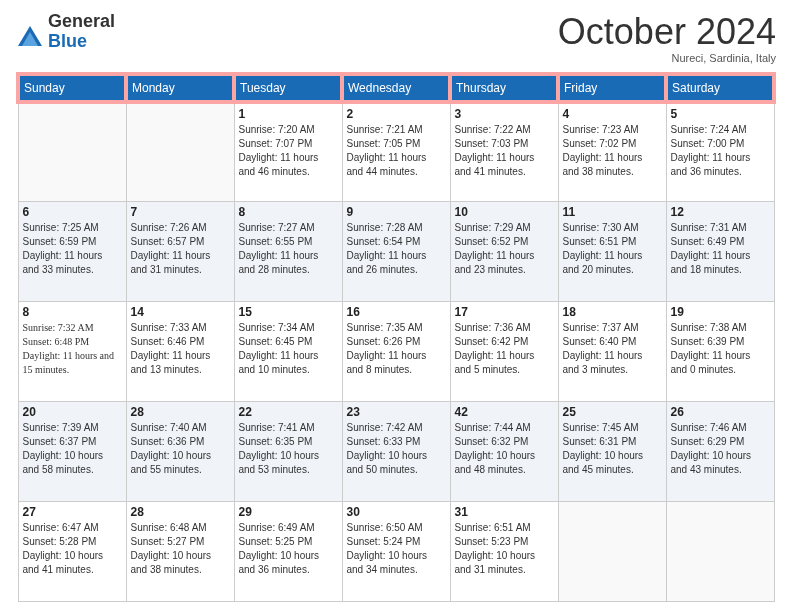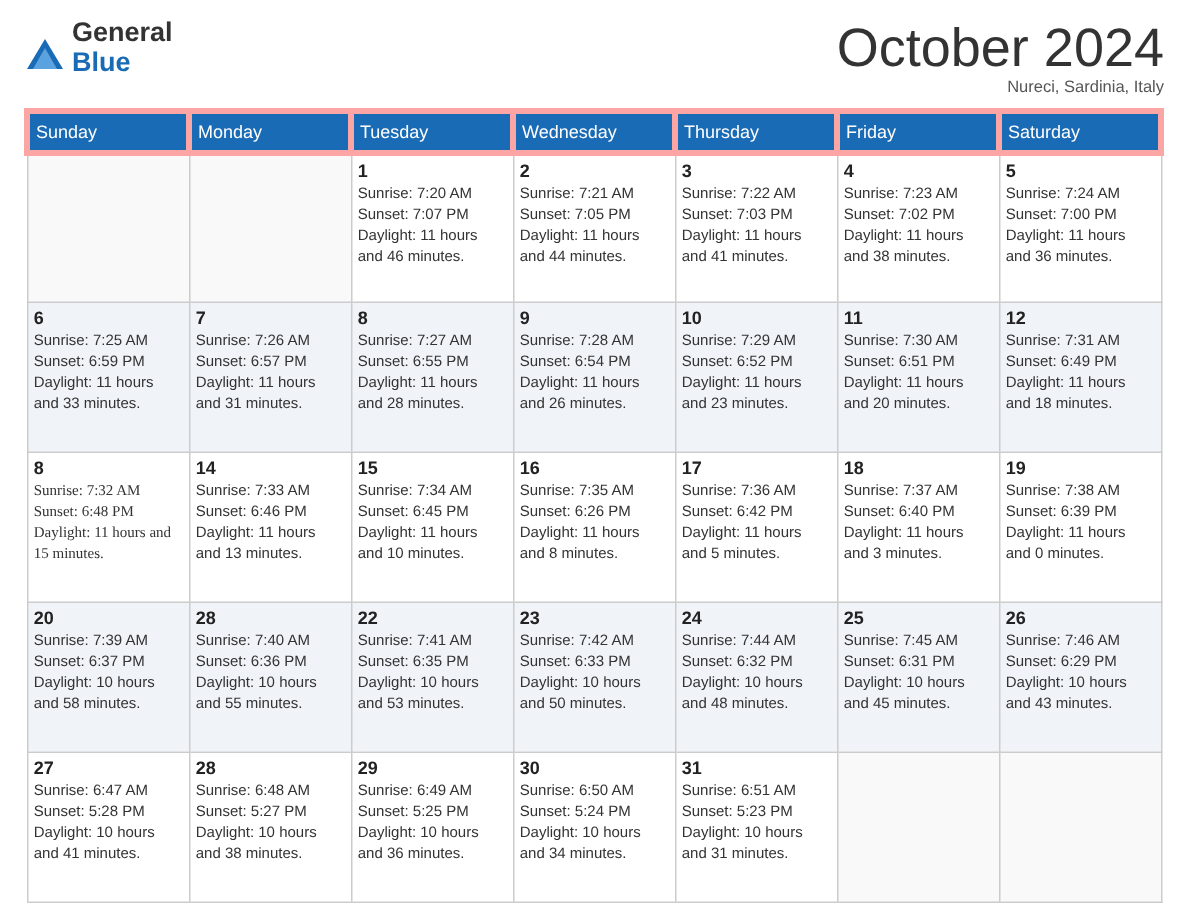--- a/index.html
+++ b/index.html
@@ -279,21 +279,21 @@
 Sunset: 6:35 PM
 Daylight: 10 hours and 53 minutes.</div>
           </td>
           <td class="row-shade">
             <span class="day-number">23</span>
             <div class="day-info" style="white-space: pre-line;">Sunrise: 7:42 AM
 Sunset: 6:33 PM
 Daylight: 10 hours and 50 minutes.</div>
           </td>
           <td class="row-shade">
-            <span class="day-number">24</span>
+            <span class="day-number">42</span>
             <div class="day-info" style="white-space: pre-line;">Sunrise: 7:44 AM
 Sunset: 6:32 PM
 Daylight: 10 hours and 48 minutes.</div>
           </td>
           <td class="row-shade">
             <span class="day-number">25</span>
             <div class="day-info" style="white-space: pre-line;">Sunrise: 7:45 AM
 Sunset: 6:31 PM
 Daylight: 10 hours and 45 minutes.</div>
           </td>

